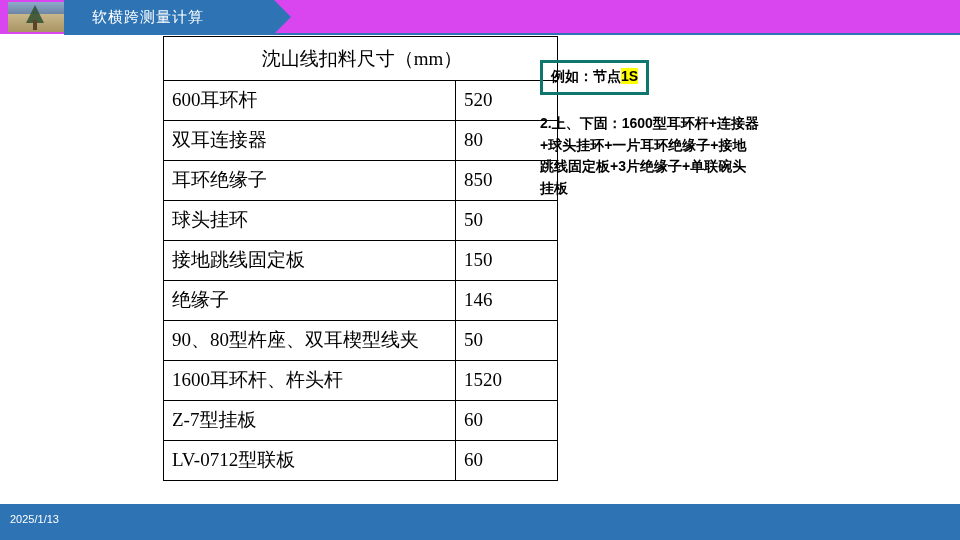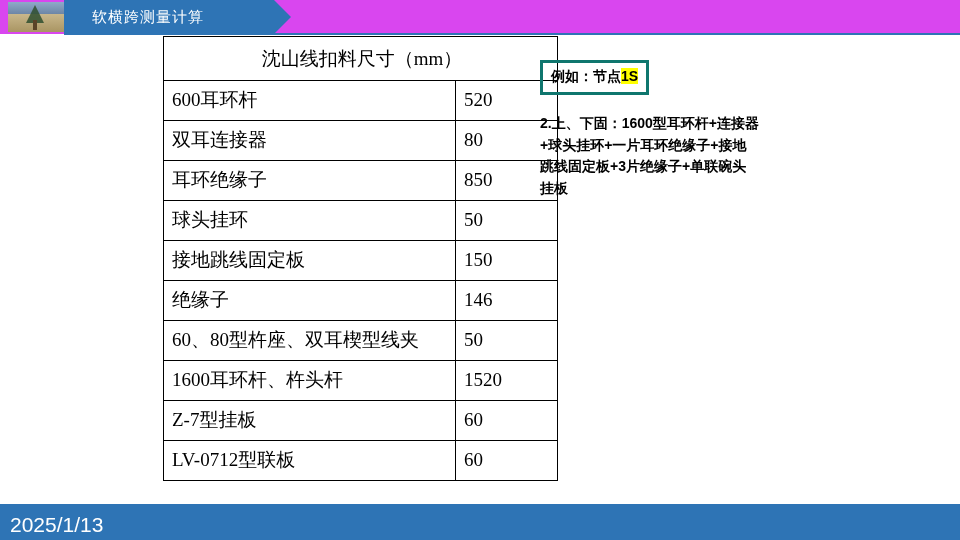--- a/index.html
+++ b/index.html
@@ -142,21 +142,21 @@
   .footer {
     position: absolute;
     left: 0; bottom: 0;
     width: 960px; height: 36px;
     background: #2e74b5;
   }
   .footer-date {
     position: absolute;
     left: 10px; top: 9px;
     color: #ffffff;
-    font-size: 21px;
+    font-size: 11px;
   }
 </style>
 </head>
 <body>
 
 <div class="header">
   <div class="header-logo">
     <div class="tree"></div>
     <div class="trunk"></div>
   </div>
@@ -187,21 +187,21 @@
       </tr>
       <tr>
         <td class="name">接地跳线固定板</td>
         <td class="value">150</td>
       </tr>
       <tr>
         <td class="name">绝缘子</td>
         <td class="value">146</td>
       </tr>
       <tr>
-        <td class="name">60、80型杵座、双耳楔型线夹</td>
+        <td class="name">90、80型杵座、双耳楔型线夹</td>
         <td class="value">50</td>
       </tr>
       <tr>
         <td class="name">1600耳环杆、杵头杆</td>
         <td class="value">1520</td>
       </tr>
       <tr>
         <td class="name">Z-7型挂板</td>
         <td class="value">60</td>
       </tr>

